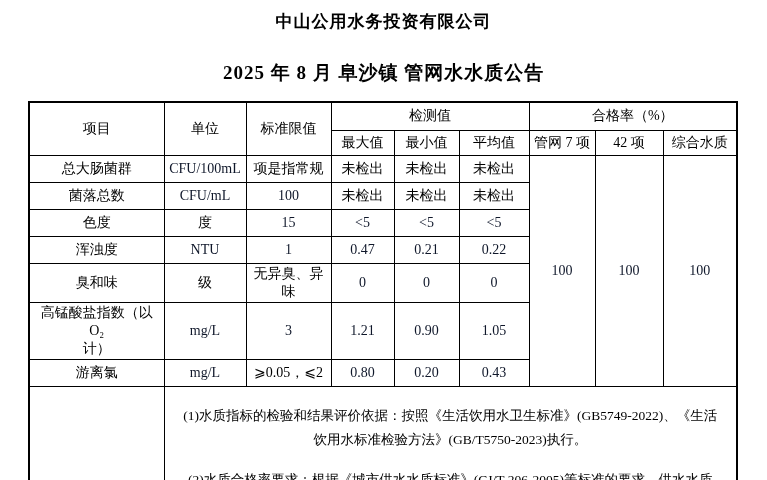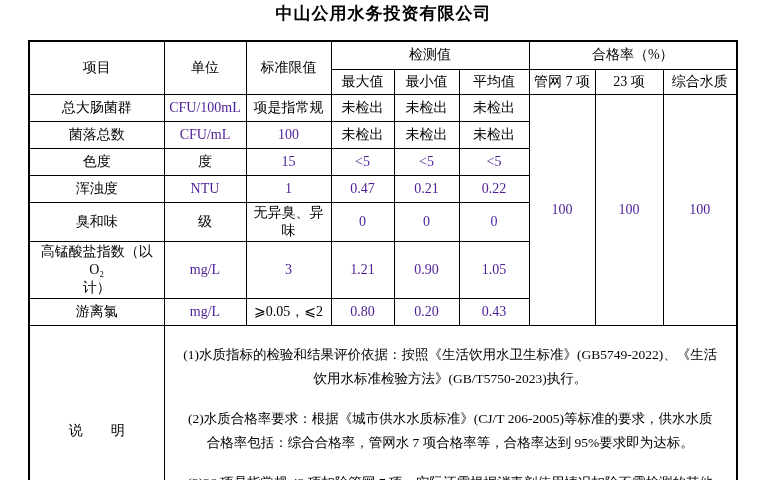--- a/index.html
+++ b/index.html
@@ -8,21 +8,21 @@
     background: #ffffff;
     width: 767px;
     font-family: "Liberation Serif", "DejaVu Serif", serif;
     color: #000;
   }
   .page { width: 767px; height: 480px; overflow: hidden; position: relative; }
   .doc-title {
     text-align: center;
     font-weight: bold;
     font-size: 17px;
-    margin: 0;
+    margin: 8px;
     padding-top: 2px;
     letter-spacing: 1px;
   }
   .doc-subtitle {
     text-align: center;
     font-weight: bold;
     font-size: 19px;
     margin: 0;
     padding-top: 19px;
     letter-spacing: 1px;
@@ -49,40 +49,41 @@
   tr.r27 { height: 27px; }
   tr.r36 { height: 36px; }
   tr.r40 { height: 40px; }
   tr.rnotes { height: 124px; }
   td.item-cell {
     text-align: left;
     padding-left: 7px;
     white-space: pre-line;
     line-height: 18px;
   }
-  .latin { font-size: 13px; color: #4c1d95; font-family: "Liberation Serif", "DejaVu Serif", serif; }
+  .latin { font-size: 13px; color: #0f172a; font-family: "Liberation Serif", "DejaVu Serif", serif; }
   td.limit-cell { line-height: 18px; }
   td.notes-label-cell { font-size: 15px; }
   td.notes-cell {
     text-align: left;
     vertical-align: middle;
     padding: 3px 7px 3px 6px;
   }
   td.notes-cell p {
     margin: 16px;
     font-size: 13.5px;
     line-height: 24px;
   }
 </style>
 </head>
 <body>
 
 <div class="page">
 
   <h1 class="doc-title">中山公用水务投资有限公司</h1>
+  <h2 class="doc-subtitle">2025 年 8 月 阜沙镇 管网水水质公告</h2>
 
   <table class="wq">
     <colgroup>
       <col style="width:135px">
         <col style="width:82px">
         <col style="width:85px">
       <col style="width:63px">
         <col style="width:65px">
         <col style="width:70px">
       <col style="width:66px">
@@ -96,21 +97,21 @@
       <th rowspan="2">单位</th>
       <th rowspan="2">标准限值</th>
       <th colspan="3">检测值</th>
       <th colspan="3">合格率（%）</th>
     </tr>
     <tr class="hrow2">
       <th>最大值</th>
       <th>最小值</th>
       <th>平均值</th>
       <th>管网 7 项</th>
-      <th>23 项</th>
+      <th>42 项</th>
       <th>综合水质</th>
     </tr>
 
     <tr class="r27">
       <td class="item-cell">总大肠菌群</td>
       <td class="latin">CFU/100mL</td>
       <td class="limit-cell">项是指常规</td>
       <td>未检出</td>
       <td>未检出</td>
       <td>未检出</td>

